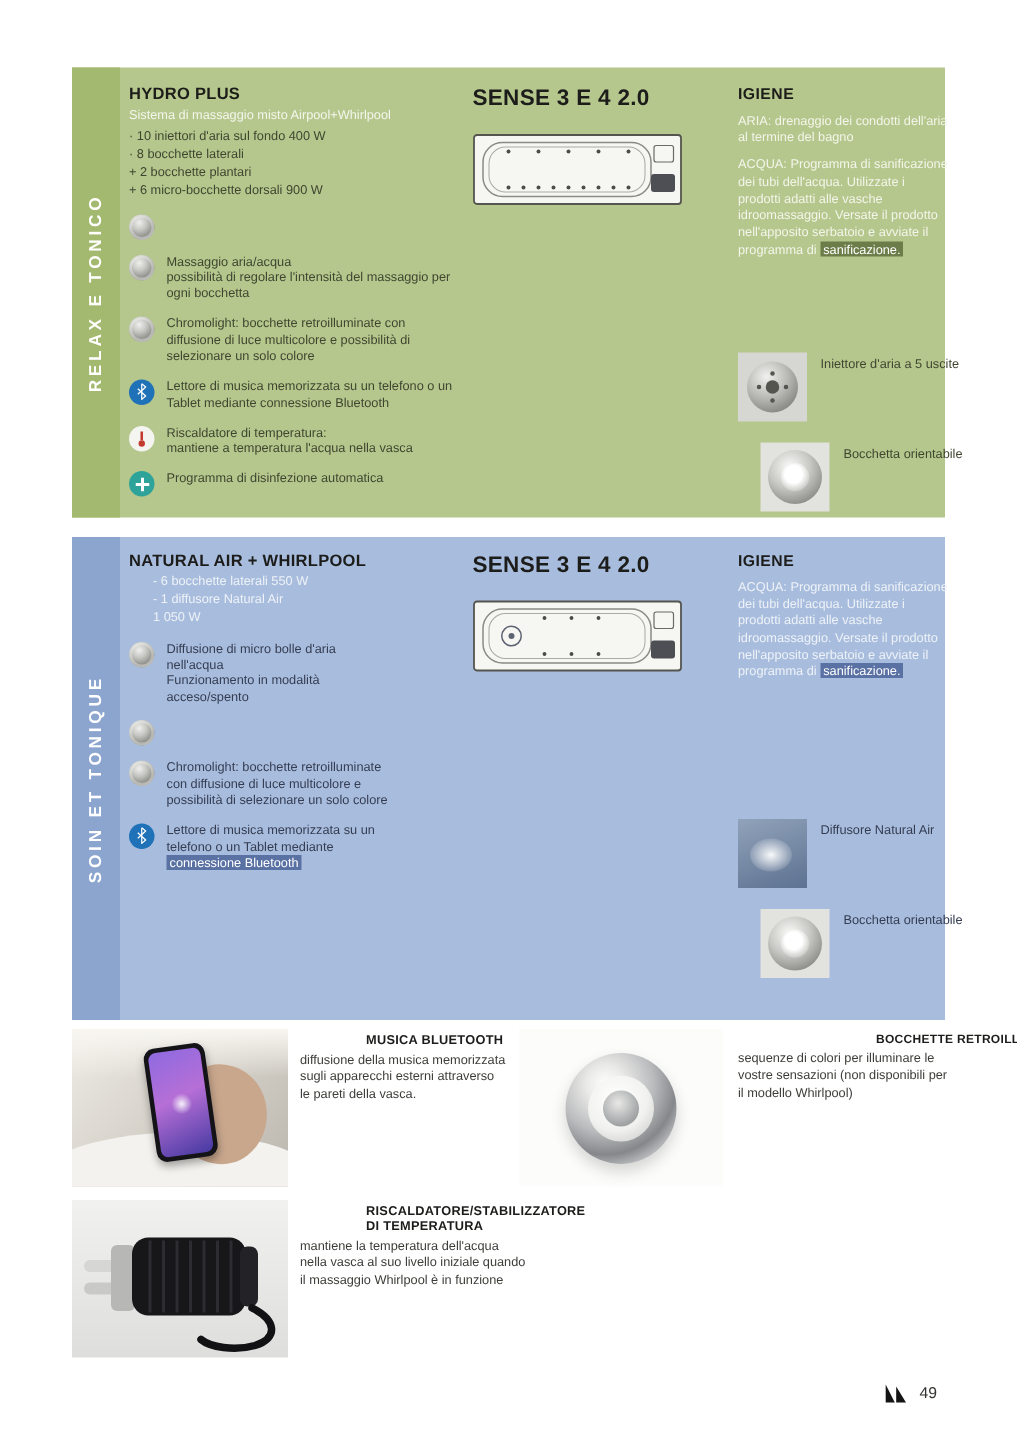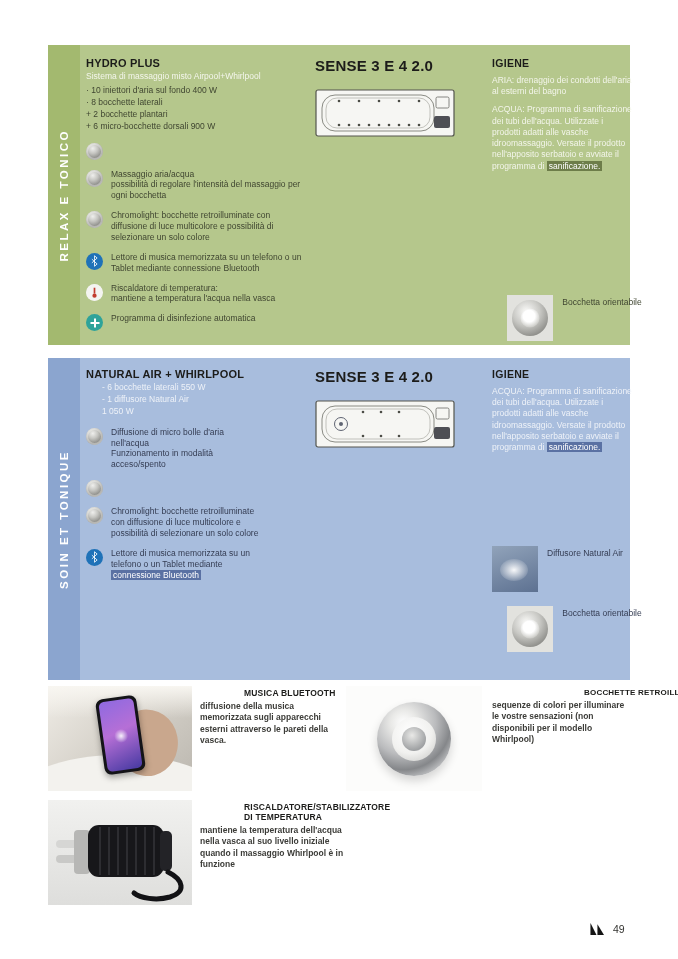--- a/index.html
+++ b/index.html
@@ -118,21 +118,21 @@
   .photo-heater { left:48px; top:800px; width:144px; height:105px;
       background:linear-gradient(#f1f1ef, #dededc); }
 
   .b-text { position:absolute; }
   .text-musica { left:200px; top:688px; width:138px; }
   .text-bocchette { left:492px; top:688px; width:140px; }
   .text-riscaldatore { left:200px; top:802px; width:152px; }
   .b-title { font-size:8.5px; font-weight:bold; color:#1c1c1a; margin-bottom:3px;
              white-space:pre-line; letter-spacing:.2px;padding-left:44px; }
   .text-bocchette .b-title { font-size:8px; white-space:nowrap;margin-left:48px; }
-  .b-body { font-size:8.5px; line-height:1.35; color:#3c3c38;font-weight:bold; }
+  .b-body { font-size:8.5px; line-height:1.35; color:#3c3c38; }
 
   .footer-logo { position:absolute; left:589px; top:922px; }
   .page-num { position:absolute; left:613px; top:923px; font-size:10.5px; color:#333330; }
 </style>
 </head>
 <body>
 
 <div class="page">
 
   <section class="panel green">
@@ -210,22 +210,26 @@
           <circle cx="84" cy="12" r="1.3"></circle>
             <circle cx="104" cy="12" r="1.3"></circle>
         </g>
         <rect x="121" y="8" width="13" height="11" rx="1.5" fill="none" stroke="#6a6b64" stroke-width="0.8"></rect>
         <rect x="119" y="27" width="16" height="12" rx="2" fill="#4e4f55"></rect>
       </svg>
     </div>
 
     <div class="c3">
       <h3 class="ig-title">IGIENE</h3>
-      <p class="ig-p">ARIA: drenaggio dei condotti dell'aria al esterni del bagno</p>
+      <p class="ig-p">ARIA: drenaggio dei condotti dell'aria al termine del bagno</p>
       <p class="ig-p"><span>ACQUA: Programma di sanificazione dei tubi dell'acqua. Utilizzate i prodotti adatti alle vasche idroomassaggio. Versate il prodotto nell'apposito serbatoio e avviate il programma di </span><span class="hl">sanificazione.</span></p>
+      <div class="photo-row pr1">
+        <div class="photo jet-a"></div>
+        <span class="ph-label">Iniettore d'aria a 5 uscite</span>
+      </div>
       <div class="photo-row pr2">
         <div class="photo jet-b"></div>
         <span class="ph-label">Bocchetta orientabile</span>
       </div>
     </div>
   </section>
 
   <section class="panel blue">
     <div class="strip">
       <span class="strip-label">SOIN ET TONIQUE</span>

